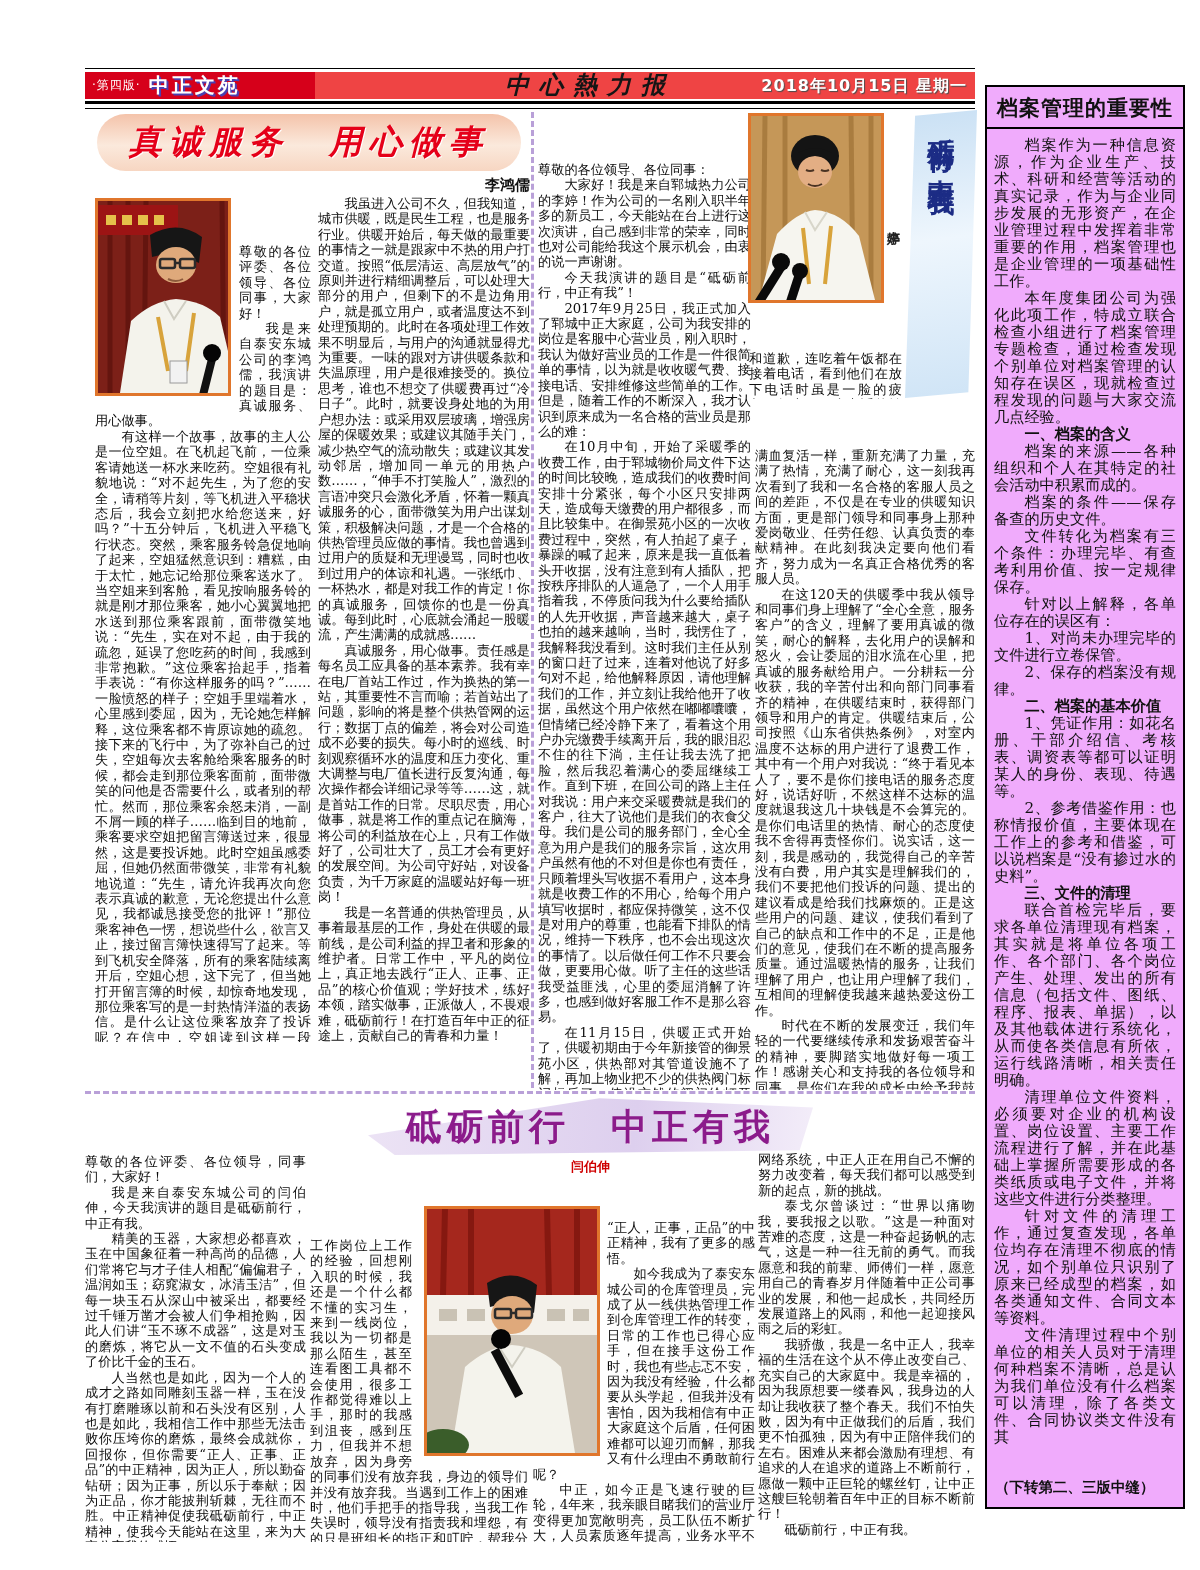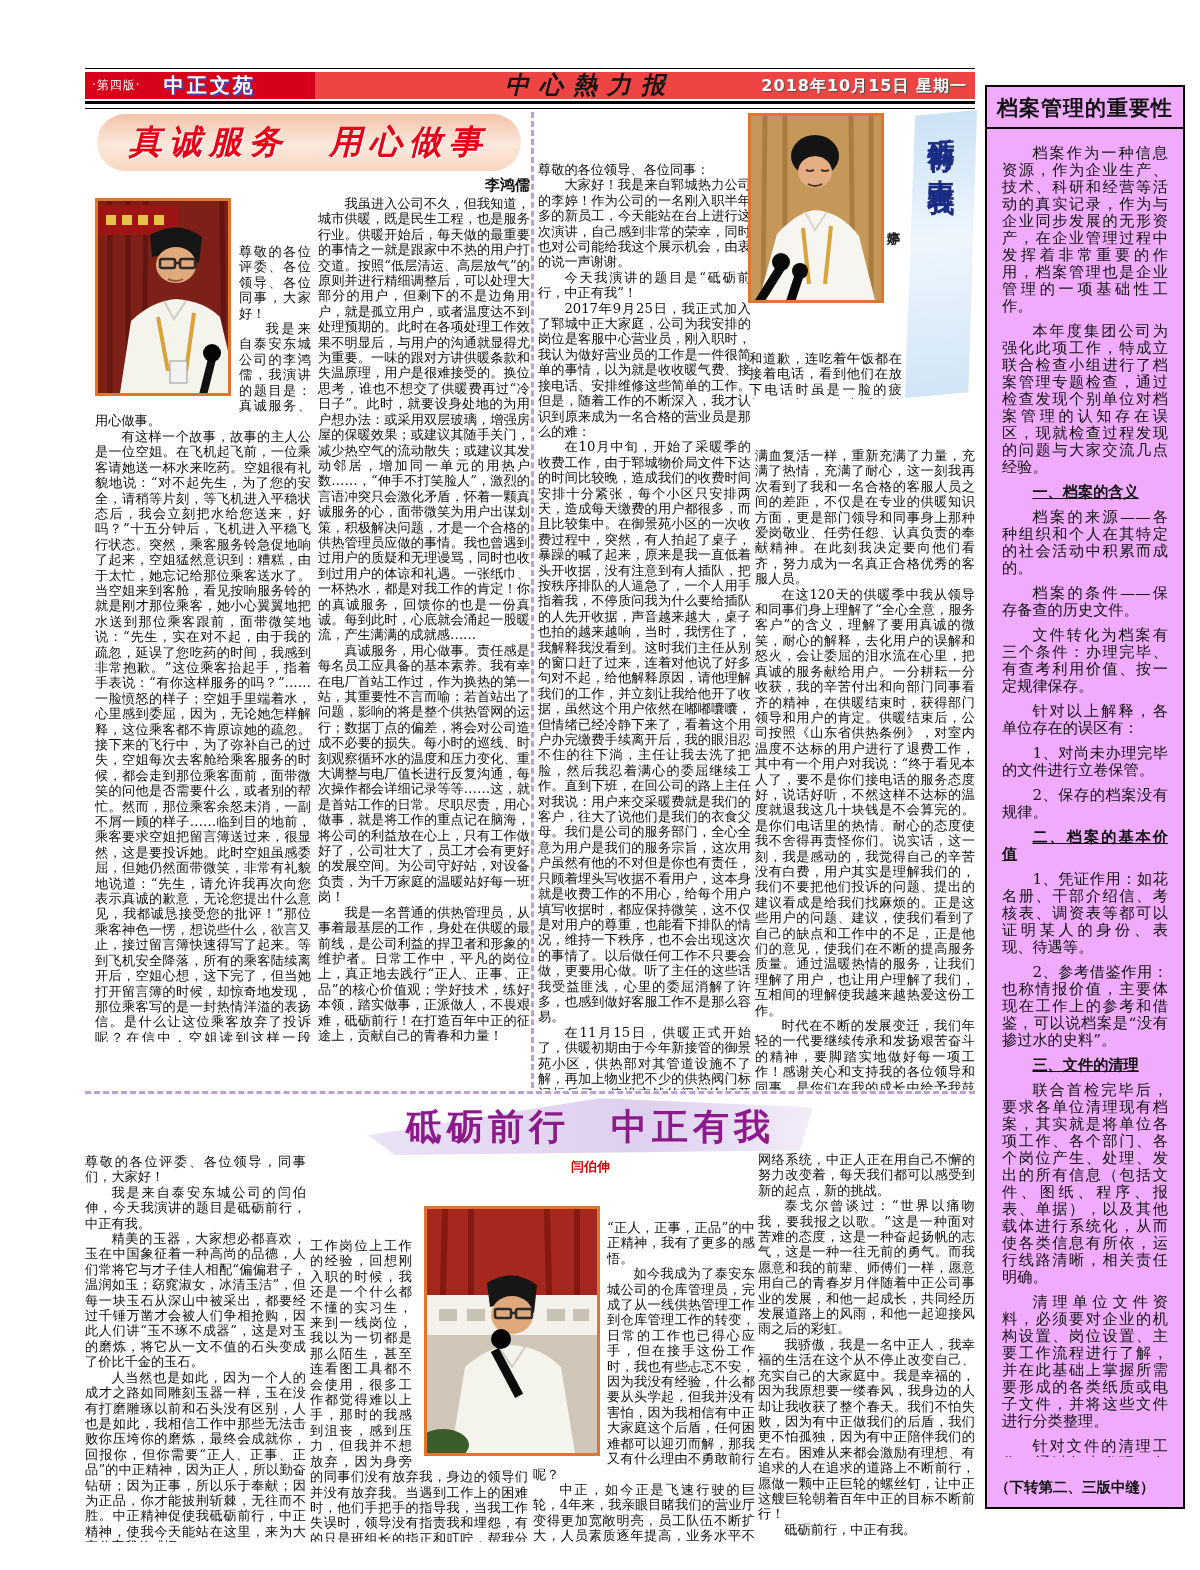--- a/index.html
+++ b/index.html
@@ -3,21 +3,21 @@
 <meta charset="utf-8">
 <style>
   html,body{margin:0;padding:0;background:#ffffff;}
   .page{position:relative;width:1200px;height:1570px;background:#fff;overflow:hidden;
         font-family:"DejaVu Sans",sans-serif;color:#111;}
   .abs{position:absolute;}
 
   
   .topline{left:85px;top:68px;width:890px;border-top:1.5px solid #000;}
   .hdr-red{left:85px;top:72px;width:230px;height:27px;background:#d6001a;display:flex;
-           align-items:center;gap:23px;padding-left:7px;box-sizing:border-box;}
+           align-items:center;gap:8px;padding-left:7px;box-sizing:border-box;}
   .edition{color:#fff;font-size:12px;letter-spacing:1px;white-space:nowrap;}
   .brand{color:#fff;font-size:20px;font-weight:bold;letter-spacing:3px;white-space:nowrap;
          text-shadow:2px 2px 0 #4b3fb0,1px 1px 0 #4b3fb0;}
   .hdr-gray{left:315px;top:72px;width:660px;height:27px;background:#ef4444;}
   .masthead{position:absolute;left:190px;top:-3px;font-family:"DejaVu Serif",serif;
             font-style:italic;font-weight:bold;font-size:24px;letter-spacing:10px;color:#151515;}
   .issue-date{position:absolute;right:8px;top:4px;color:#fff;font-size:16px;font-weight:bold;
               text-shadow:1px 1px 1px #4d4d4d;letter-spacing:1px;}
   .hdr-rule{left:85px;top:101px;width:890px;border-top:3.5px solid #000;}
   .hdr-rule2{left:85px;top:108px;width:890px;border-top:1px solid #000;}
@@ -65,22 +65,22 @@
   .a3-byline{left:368px;top:1158px;width:445px;text-align:center;color:#cf0000;
              font-size:13px;font-weight:bold;}
 
   
   .sidebar{left:985px;top:85px;width:200px;height:1424px;border:2px solid #000;
            box-sizing:border-box;background:#f0abfc;}
   .sb-title{text-align:center;font-family:"DejaVu Serif",serif;font-weight:bold;font-size:21px;
             letter-spacing:1px;padding:7px 0 5px;border-bottom:2px solid #000;}
   .sb-body{padding:8px 7px 0;height:1320px;overflow:hidden;font-family:"DejaVu Serif",serif;
            font-size:15.2px;line-height:17px;text-align:justify;}
-  .sb-body p{margin:8px;text-indent:2em;word-break:break-all;}
-  .sb-h{font-weight:bold;text-decoration:underline;}
+  .sb-body p{margin:0;text-indent:2em;word-break:break-all;}
+  .sb-h{font-weight:bold;}
   .sb-foot{position:absolute;bottom:10px;left:8px;right:8px;font-family:"DejaVu Serif",serif;
            font-weight:bold;font-size:14.5px;}
 </style>
 </head>
 <body>
 
 <div class="page">
 
   <div class="abs topline"></div>
   <div class="abs hdr-red">

